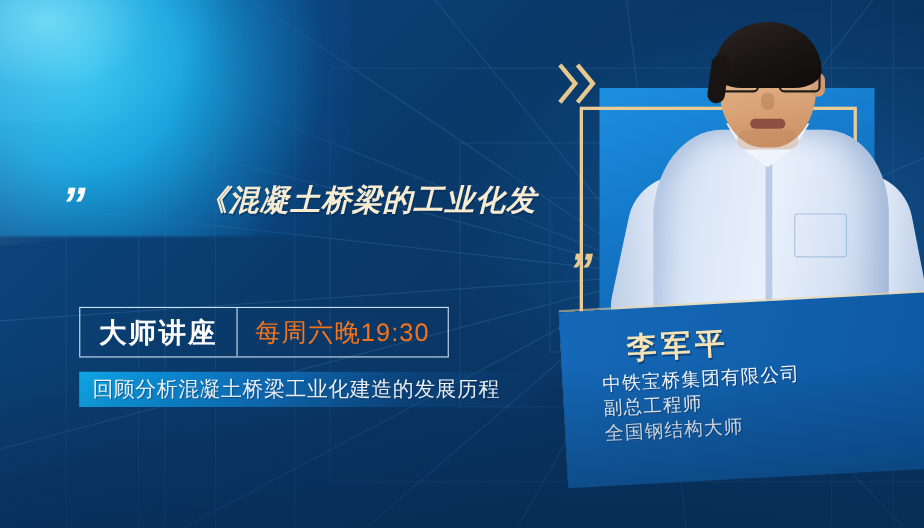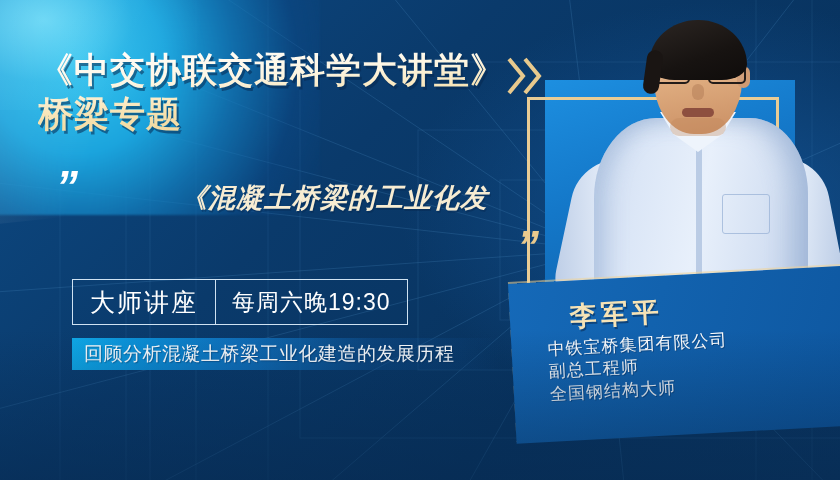--- a/index.html
+++ b/index.html
@@ -162,42 +162,42 @@
     position:absolute;left:4px;top:2px;
     font-size:44px;font-weight:bold;color:#ffffff;
     font-style:italic;line-height:1;letter-spacing:-3px;
   }
   .q-close{
     position:absolute;right:-4px;bottom:-6px;
     font-size:44px;font-weight:bold;color:#e9c98d;
     font-style:italic;line-height:1;letter-spacing:-3px;
   }
   .q-text{
-    position:absolute;left:44px;top:16px;width:392px;
+    position:absolute;left:44px;top:0;width:392px;
     font-size:27px;font-style:italic;font-weight:bold;
     color:#f7ecd2;line-height:1.42;text-align:right;letter-spacing:1px;
     text-shadow:1px 2px 0 rgba(6,40,80,.45);
   }
 
   .badge-box{
     position:absolute;left:72px;top:279px;
     display:flex;align-items:stretch;
     border:1.5px solid #cfe2f2;
     height:46px;
   }
   .badge-a{
     display:flex;align-items:center;justify-content:center;
     padding:0 17px;
-    font-size:25px;font-weight:normal;color:#ffffff;letter-spacing:2px;
+    font-size:25px;font-weight:bold;color:#ffffff;letter-spacing:2px;
     border-right:1.5px solid #cfe2f2;
   }
   .badge-b{
     display:flex;align-items:center;justify-content:center;
     padding:0 16px;
-    font-size:23px;color:#ffffff;letter-spacing:1px;
+    font-size:23px;color:#f97316;letter-spacing:1px;
   }
 
   .strip{
     position:absolute;left:72px;top:338px;width:430px;height:32px;
     background:linear-gradient(to right,#0fa9e8 0%,#0b8ed6 16%,#0f6fba 38%,rgba(14,82,150,.45) 70%,rgba(12,64,120,0) 100%);
     display:flex;align-items:center;
   }
   .strip span{
     font-size:19px;color:#ffffff;letter-spacing:.5px;padding-left:12px;white-space:nowrap;
     text-shadow:1px 1px 1px rgba(6,40,80,.4);
@@ -284,24 +284,20 @@
     <div class="sp-brow"></div>
     <div class="sp-brow2"></div>
     <div class="sp-glasses">
       <div class="gl-l"></div>
         <div class="gl-bridge"></div>
         <div class="gl-r"></div>
     </div>
     <div class="sp-hair"></div>
   </div>
 
-  <div class="title-main">
-    <span>《中交协联交通科学大讲堂》</span>
-    <span class="title-l2">桥梁专题</span>
-  </div>
 
   <div class="quote-block">
     <div class="q-open">”</div>
     <div class="q-text">
       <span>《混凝土桥梁的工业化发</span><br>
     </div>
     <div class="q-close">”</div>
   </div>
 
   <div class="badge-box">

